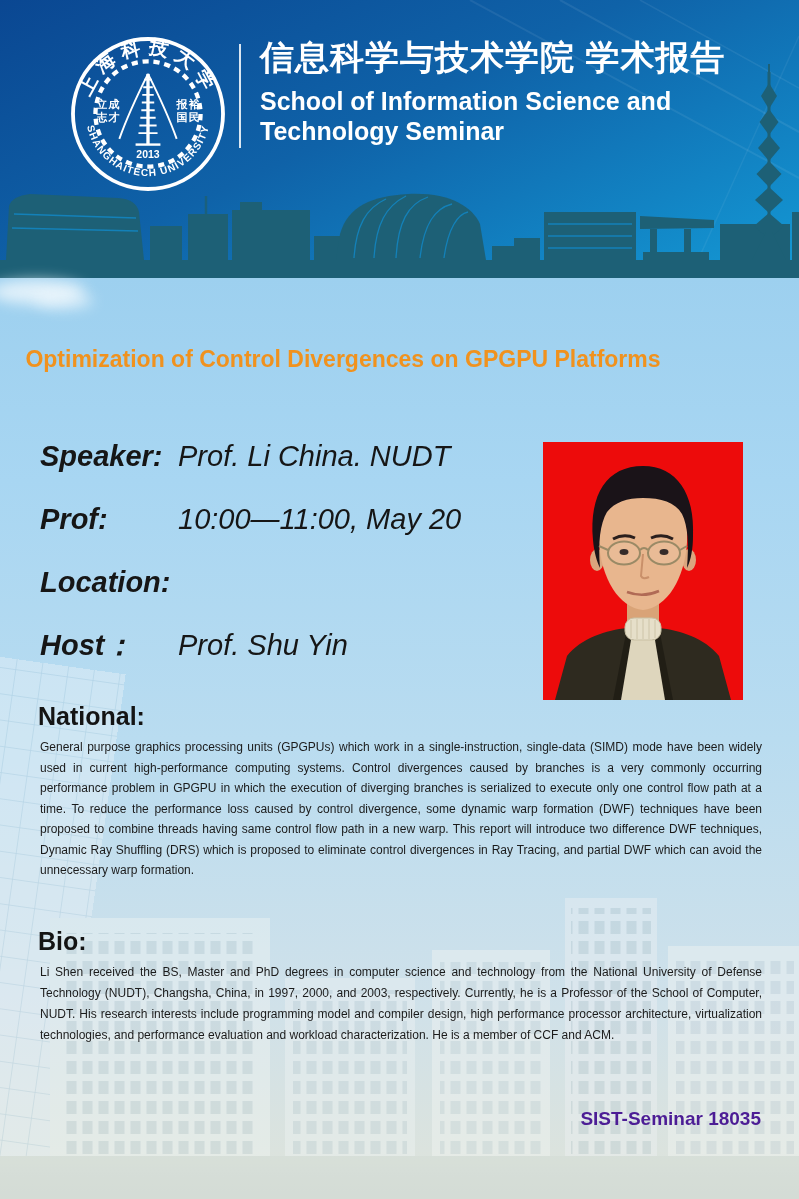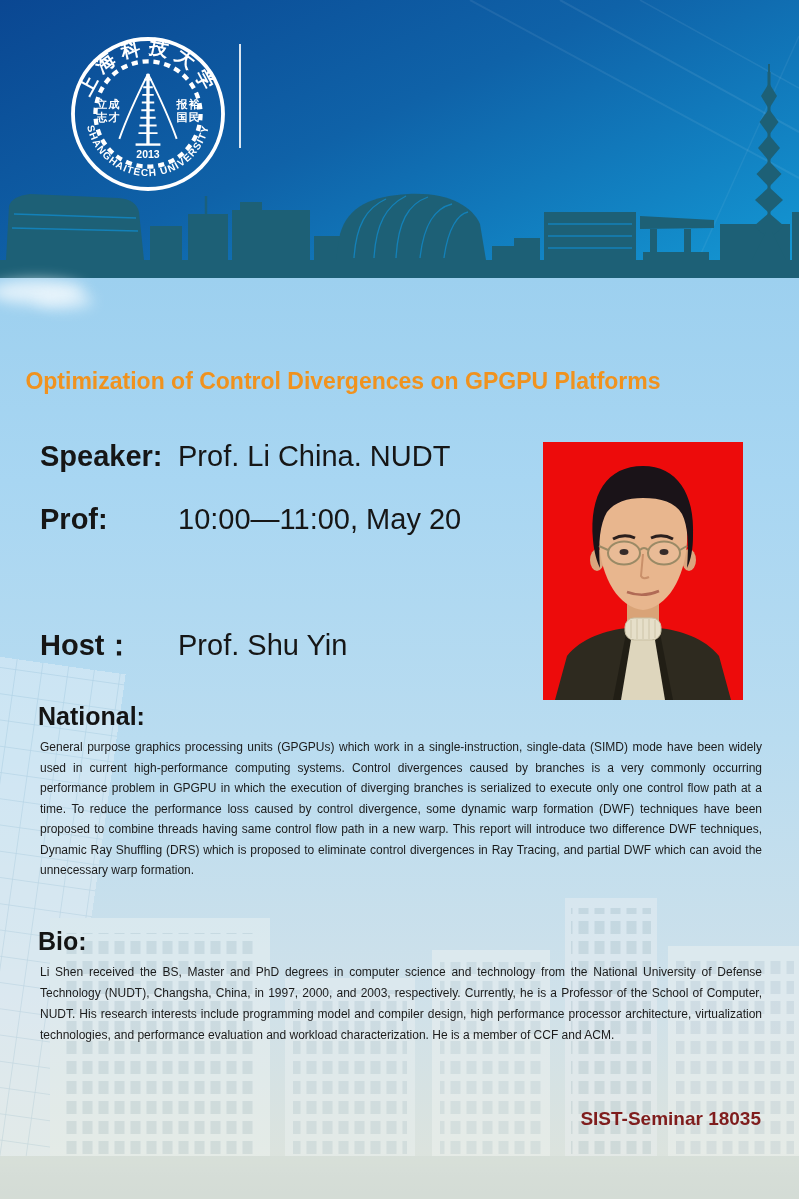--- a/index.html
+++ b/index.html
@@ -27,42 +27,42 @@
     position:absolute; left:0; top:278px; width:799px; height:921px;
     background:linear-gradient(180deg,#9dd0ef 0%,#a8d6f2 22%,#b9dcf0 50%,#cfe1ea 78%,#dce3dd 96%,#d7ded8 100%);
   }
   .cloud { position:absolute; background:#fff; border-radius:50%; filter:blur(7px); opacity:.7; }
   .cloud.c1 { left:-10px; top:280px; width:95px; height:24px; }
   .cloud.c2 { left:34px; top:293px; width:60px; height:16px; opacity:.5; }
   .faint-buildings { position:absolute; left:0; top:278px; width:799px; height:921px; }
 
   
   .seminar-title {
-    position:absolute; left:0; top:368px; width:686px; text-align:center;
+    position:absolute; left:0; top:346px; width:686px; text-align:center;
     font-size:23px; font-weight:bold; color:#f0921e;
   }
   .info-rows { position:absolute; left:40px; top:441px; width:500px; color:#161616; }
-  .info-row { display:flex; height:30px; margin-bottom:33px; font-size:29px; line-height:30px; }
+  .info-row { display:flex; height:30px; margin-bottom:33px; font-size:29px; line-height:30px;font-style:italic; }
   .info-label { font-weight:bold; width:138px; flex:0 0 138px; }
   .info-value { white-space:nowrap; }
 
   .photo { position:absolute; left:543px; top:442px; width:200px; height:258px; }
   .photo svg { display:block; width:100%; height:100%; }
 
   .section-heading { position:absolute; left:38px; font-size:25px; font-weight:bold; color:#141414; }
   .abstract-heading { top:702px; }
   .bio-heading { top:927px; }
   .body-paragraph {
     position:absolute; left:40px; width:722px; color:#1b1b1b;
     font-size:12px; text-align:justify;
   }
   .abstract-text { top:737px; line-height:20.5px; }
   .bio-text { top:962px; line-height:21px; }
 
-  .footer-code { position:absolute; right:38px; top:1108px; font-size:19px; font-weight:bold; color:#7f1d1d; }
+  .footer-code { position:absolute; right:38px; top:1108px; font-size:19px; font-weight:bold; color:#4c1d95; }
 </style>
 </head>
 <body>
 
 <div class="poster">
 
   <div class="header">
 
     <svg class="header-deco" viewBox="0 0 799 278" aria-hidden="true">
 
@@ -150,20 +150,25 @@
           <text x="48.5" y="-6">裕</text>
           <text x="35.5" y="7">国</text>
           <text x="48.5" y="7">民</text>
         </g>
         <text x="0" y="46" fill="#fff" font-size="11" font-weight="bold" text-anchor="middle">2013</text>
       </svg>
     </div>
 
     <div class="divider"></div>
 
+    <div class="header-titles">
+      <div class="title-cn">信息科学与技术学院 学术报告</div>
+      <div class="title-en">School of Information Science and
+Technology Seminar</div>
+    </div>
   </div>
 
   <div class="body-bg"></div>
   <div class="cloud c1"></div>
   <div class="cloud c2"></div>
 
   <svg class="faint-buildings" viewBox="0 0 799 921" preserveAspectRatio="none" aria-hidden="true">
     <defs>
       <pattern id="win" width="16" height="20" patternUnits="userSpaceOnUse">
         <rect x="2.5" y="3" width="10" height="13" fill="#9fb3bd"></rect>
@@ -196,20 +201,21 @@
   <div class="info-rows">
     <div class="info-row">
       <span class="info-label">Speaker:</span>
       <span class="info-value">Prof. Li China. NUDT</span>
     </div>
     <div class="info-row">
       <span class="info-label">Prof:</span>
       <span class="info-value">10:00—11:00, May 20</span>
     </div>
     <div class="info-row">
+      <span class="info-label">Location:</span>
     </div>
     <div class="info-row">
       <span class="info-label">Host：</span>
       <span class="info-value">Prof. Shu Yin</span>
     </div>
   </div>
 
   <div class="photo">
     <svg viewBox="0 0 200 258" aria-hidden="true">
       <rect width="200" height="258" fill="#ed0b0b"></rect>

